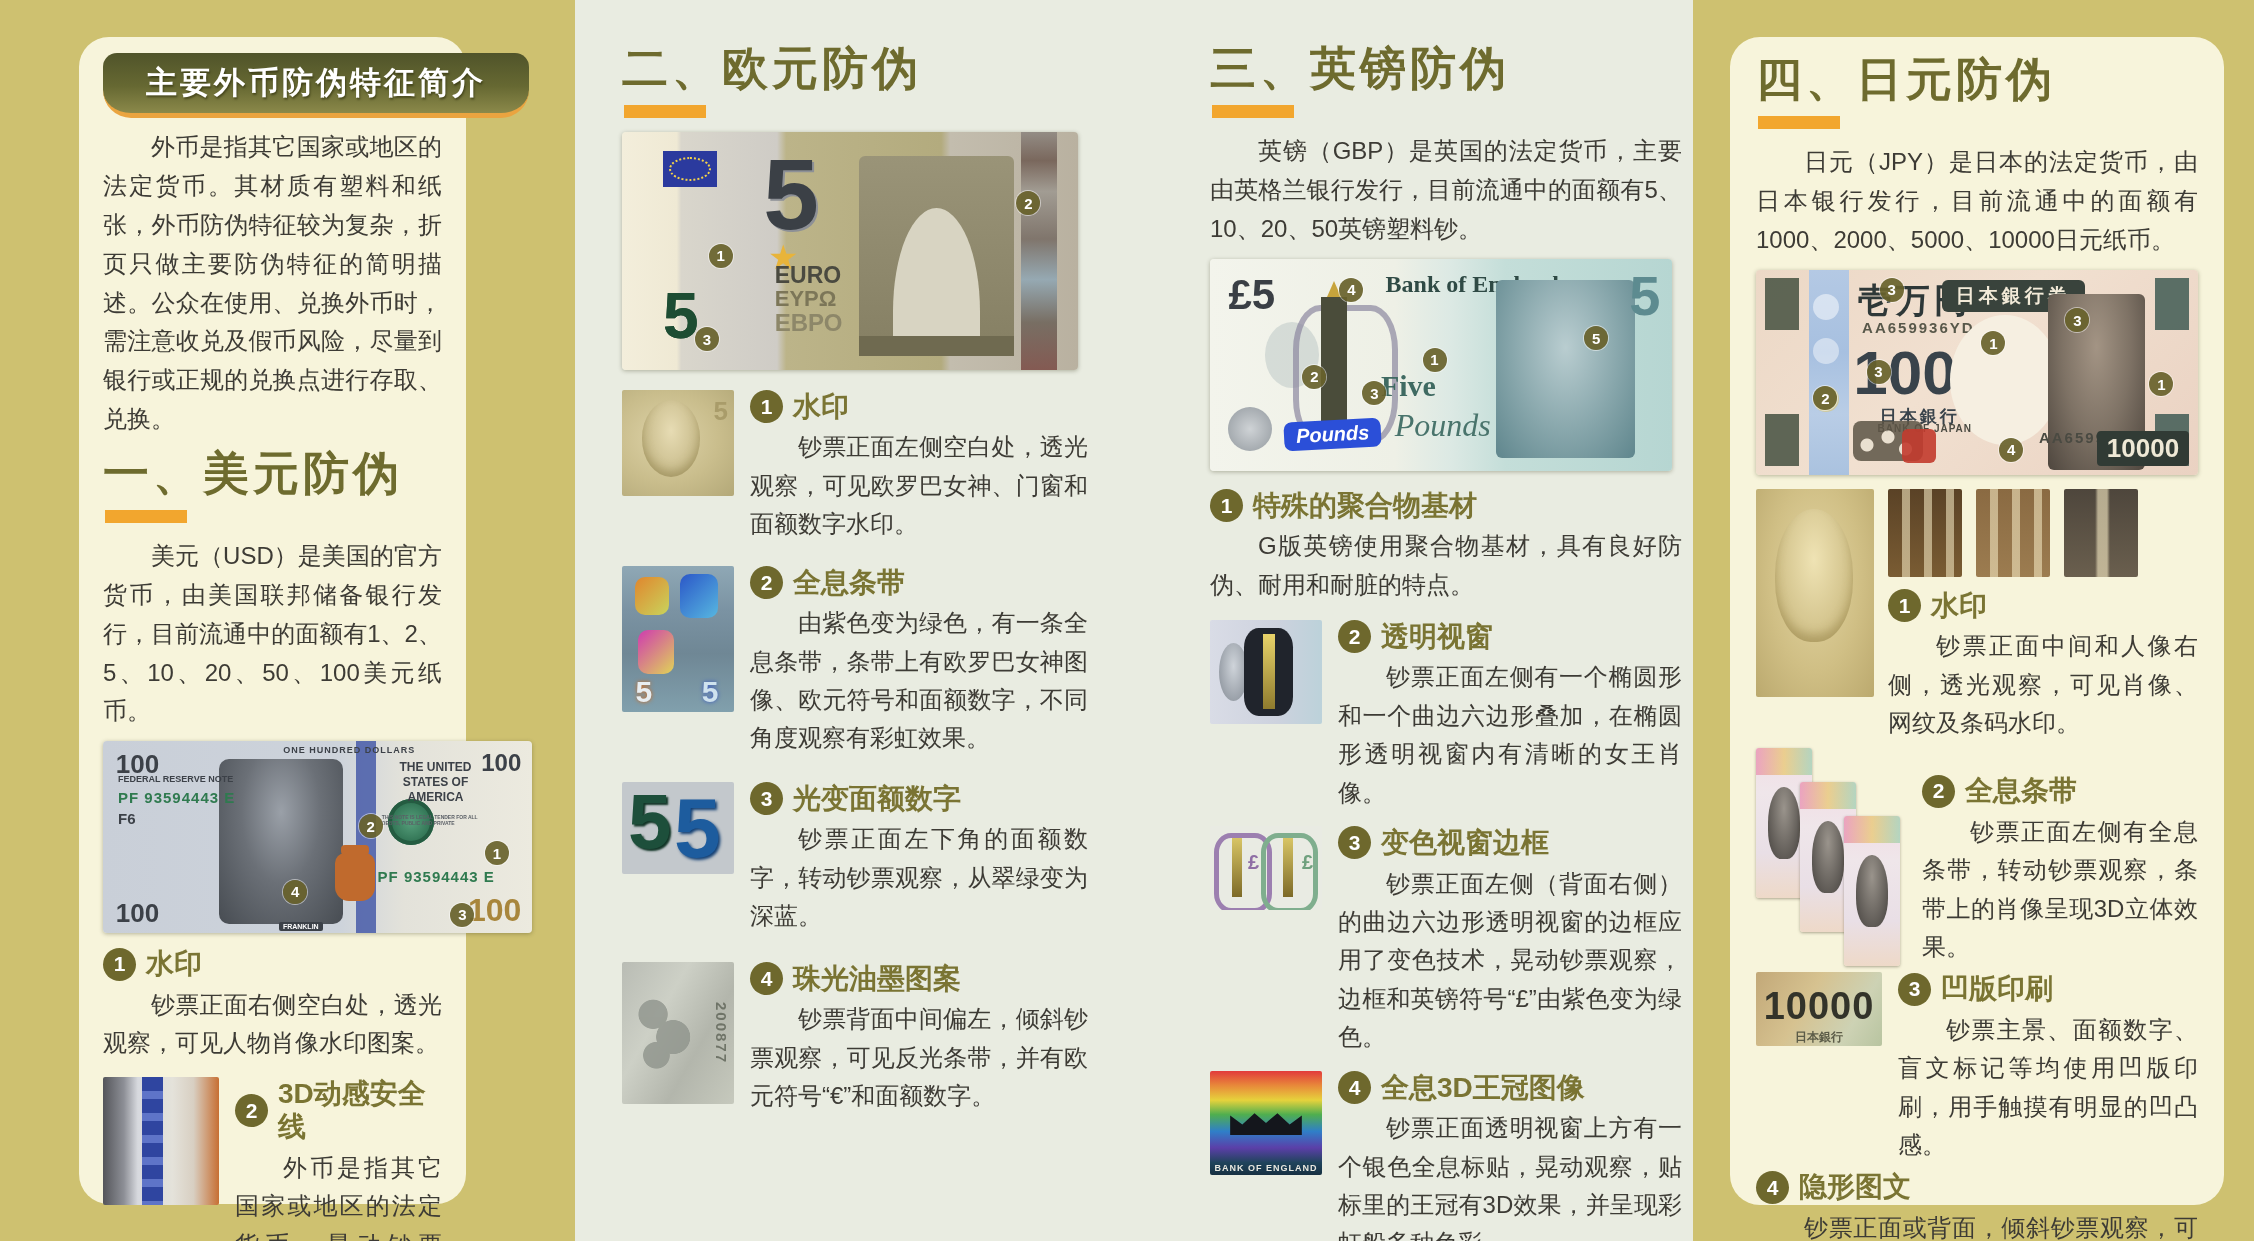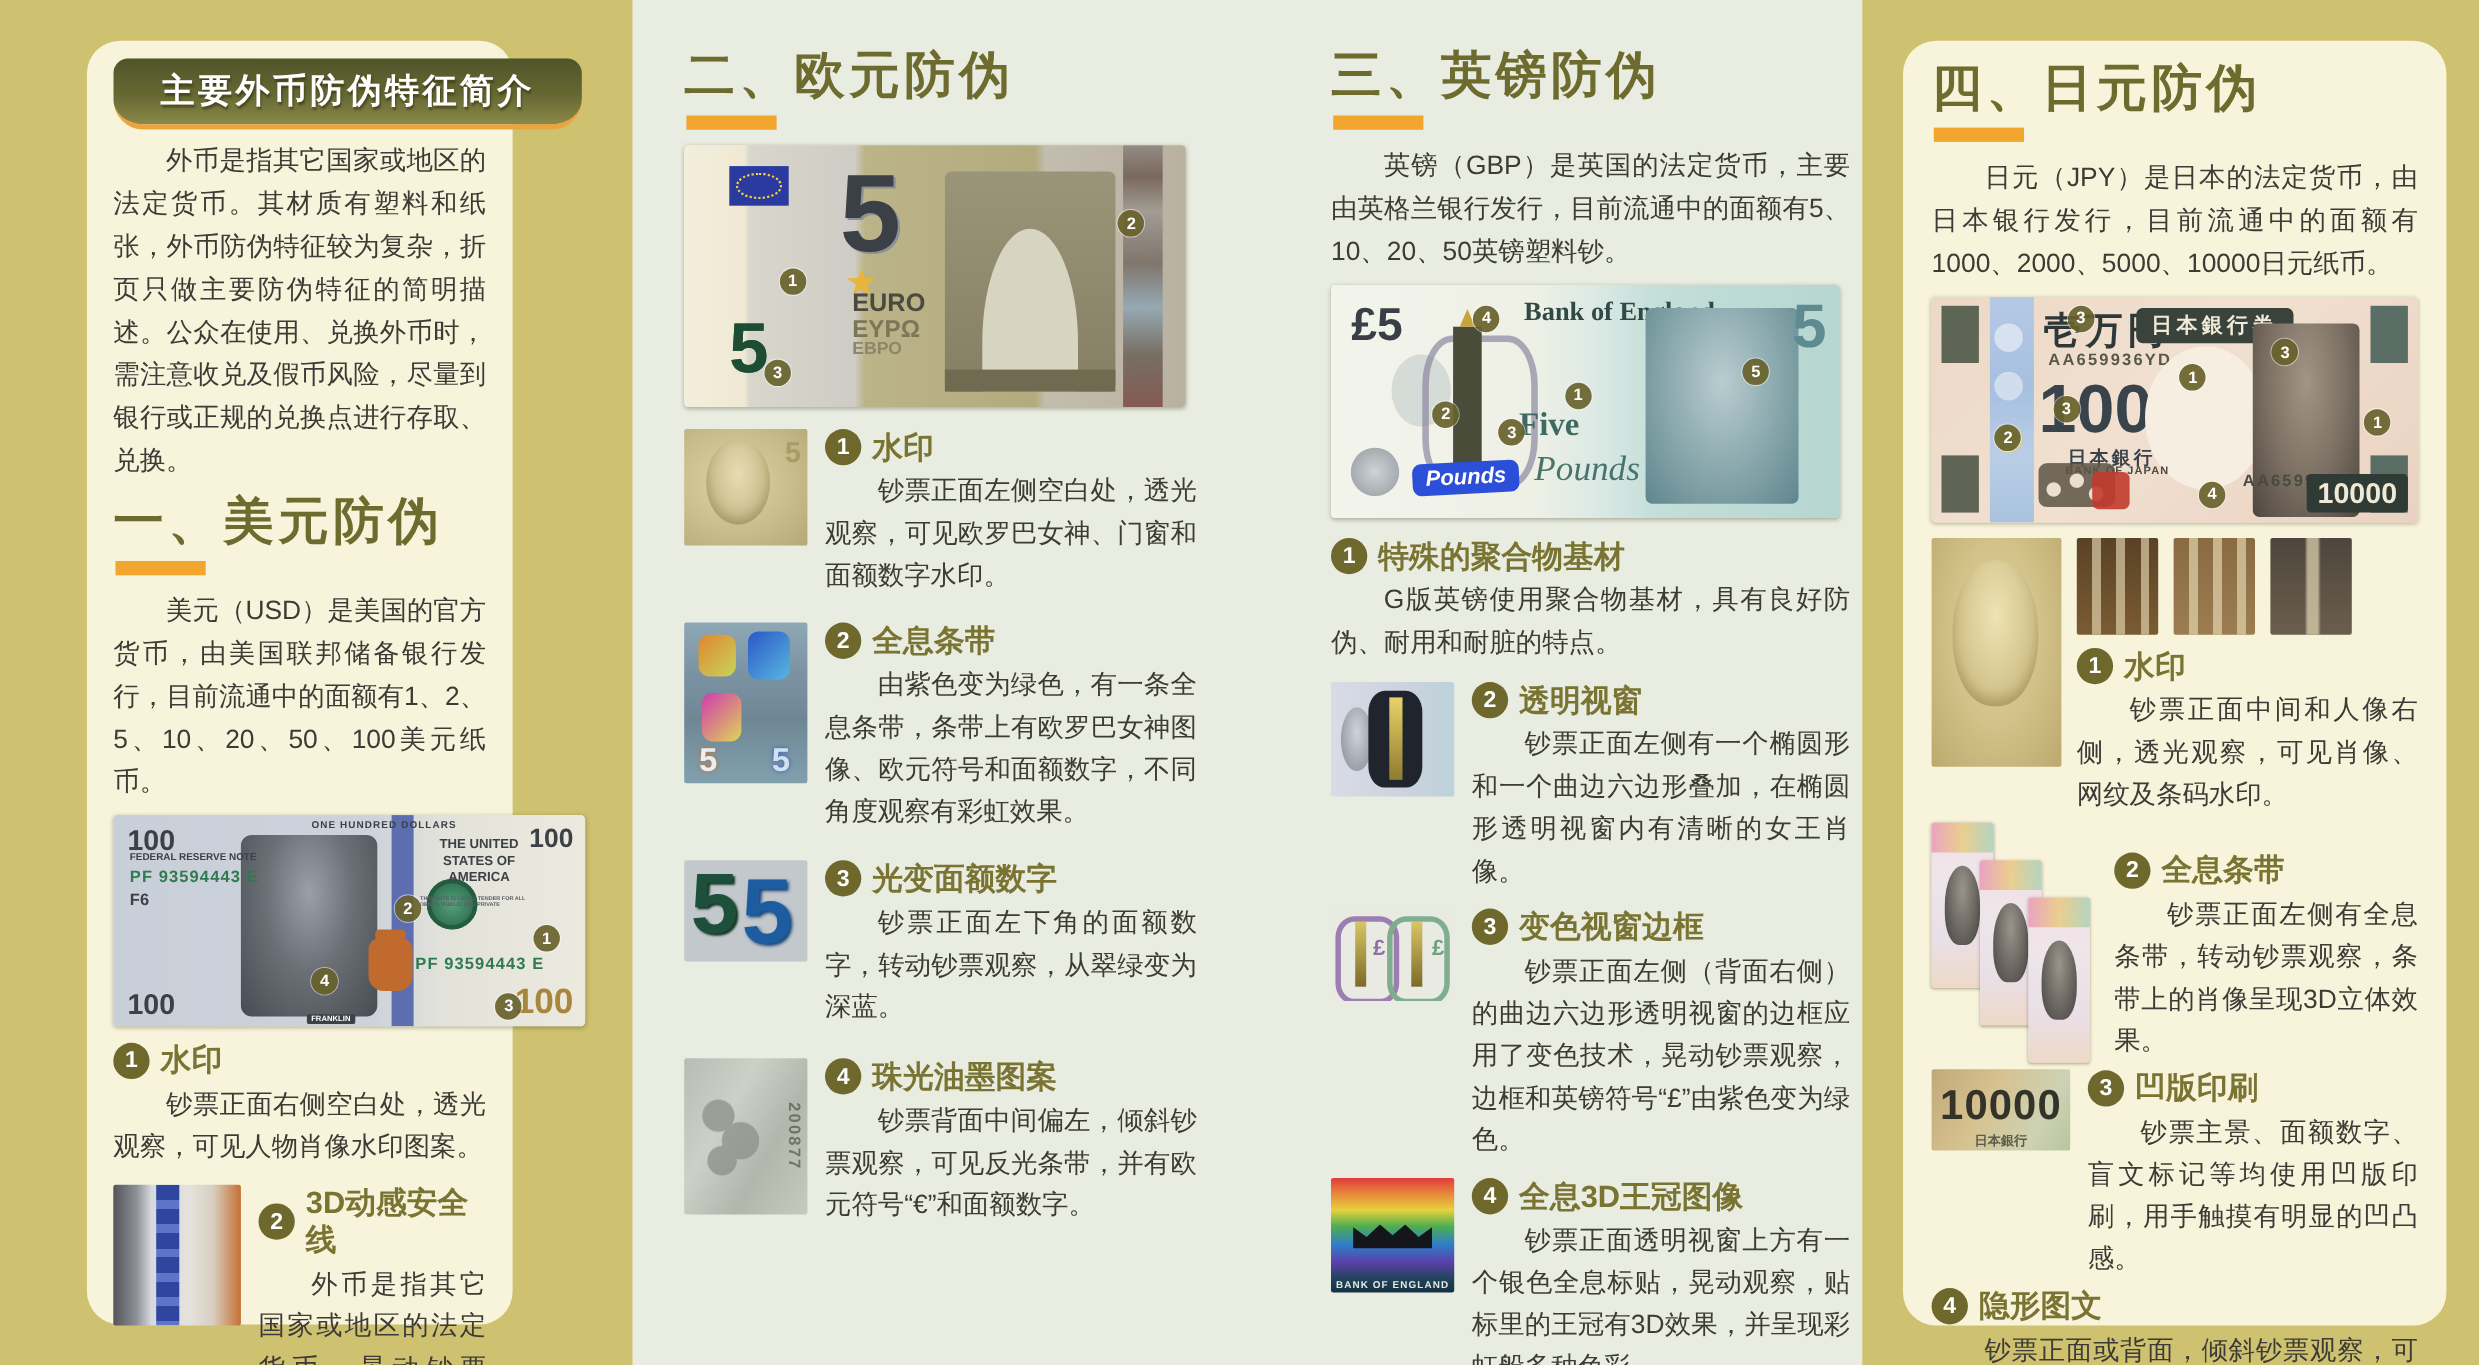--- a/index.html
+++ b/index.html
@@ -69,21 +69,21 @@
   .eur { width:456px; height:238px; margin-top:12px;
          background:linear-gradient(90deg,#f3eedb 0%,#efe9d4 12%,#d9d6cc 13%,#cfccc6 34%,#bcb489 36%,#b3ab7e 70%,#c3bdae 72%,#b9b1a0 100%); }
   .eur .flag { position:absolute; left:9%; top:8%; width:54px; height:36px; background:#2b3a9e; }
   .eur .flag:before { content:""; position:absolute; inset:6px; border:2px dotted #f4d34a; border-radius:50%; }
   .eur .big5 { position:absolute; left:31%; top:2%; font-size:100px; font-weight:bold; color:#3b4046;
                text-shadow:2px 2px 0 #8d9096; }
   .eur .star { position:absolute; left:32%; top:44%; font-size:34px; color:#e8b43a; }
   .eur .wordblock { position:absolute; left:33.5%; top:55%; line-height:1.05; font-weight:bold; }
   .eur .w1 { font-size:23px; color:#4a4a40; }
   .eur .w2 { font-size:22px; color:#7c7658; }
-  .eur .w3 { font-size:16px; color:#8d8769; }
+  .eur .w3 { font-size:24px; color:#8d8769; }
   .eur .arch { position:absolute; left:52%; top:10%; width:34%; height:84%;
                background:linear-gradient(180deg,#9a9478 0%,#857f63 100%); border-radius:6px; }
   .eur .arch:before { content:""; position:absolute; left:22%; top:26%; width:56%; height:74%;
                background:#d8d4c2; border-radius:50% 50% 0 0 / 70% 70% 0 0; }
   .eur .arch:after { content:""; position:absolute; left:0; bottom:0; width:100%; height:10%; background:#6f6a50; }
   .eur .hstrip { position:absolute; right:4.5%; top:0; width:8%; height:100%;
                background:linear-gradient(180deg,#8c857f 0%,#6e5a50 12%,#9d9890 25%,#756a62 45%,#8fa7b5 62%,#6c6258 80%,#7a4a44 100%); opacity:.85; }
   .eur .g5 { position:absolute; left:9%; top:62%; font-size:64px; font-weight:bold;
              background:linear-gradient(180deg,#27543a 0%,#0f3b28 100%); -webkit-background-clip:text; background-clip:text; color:#1d4d33; }
 

